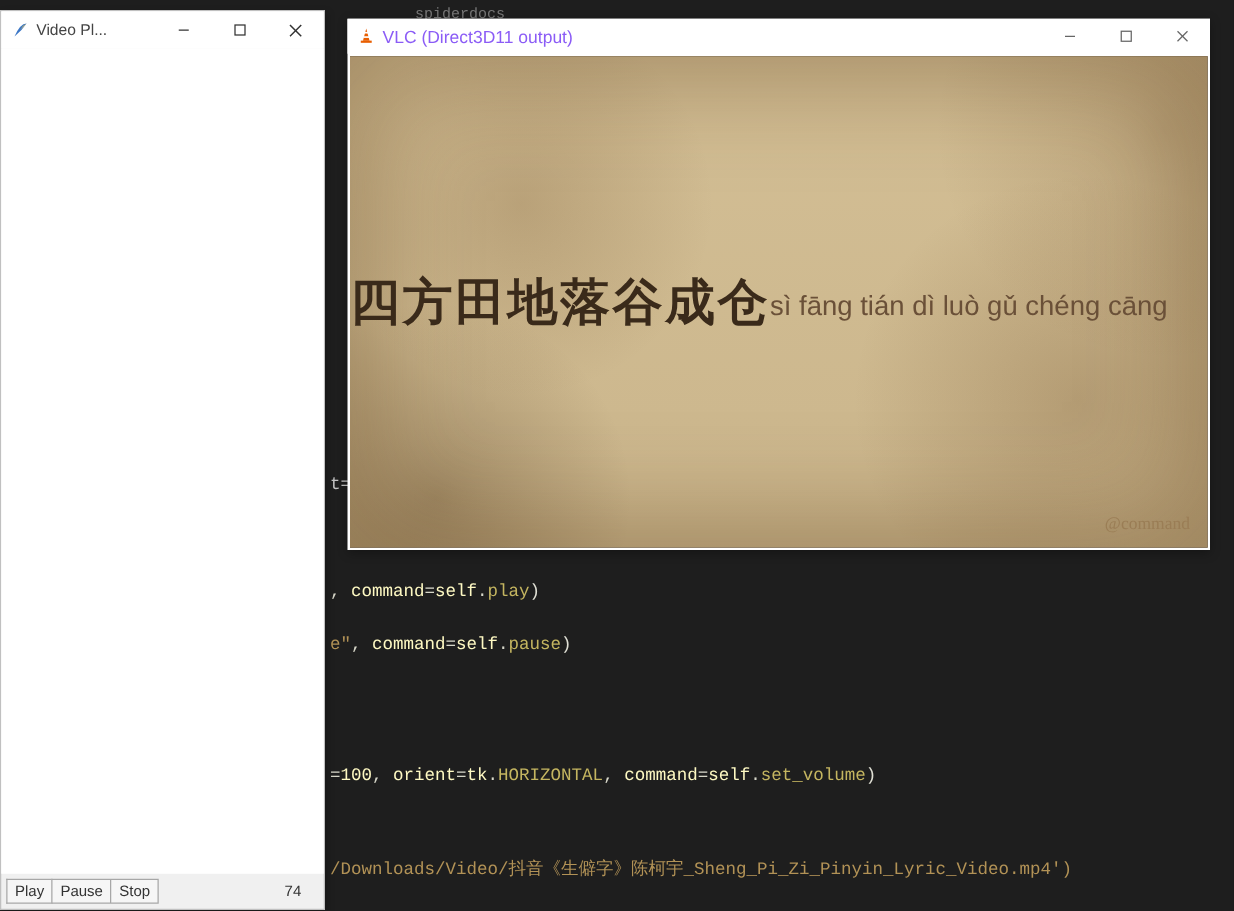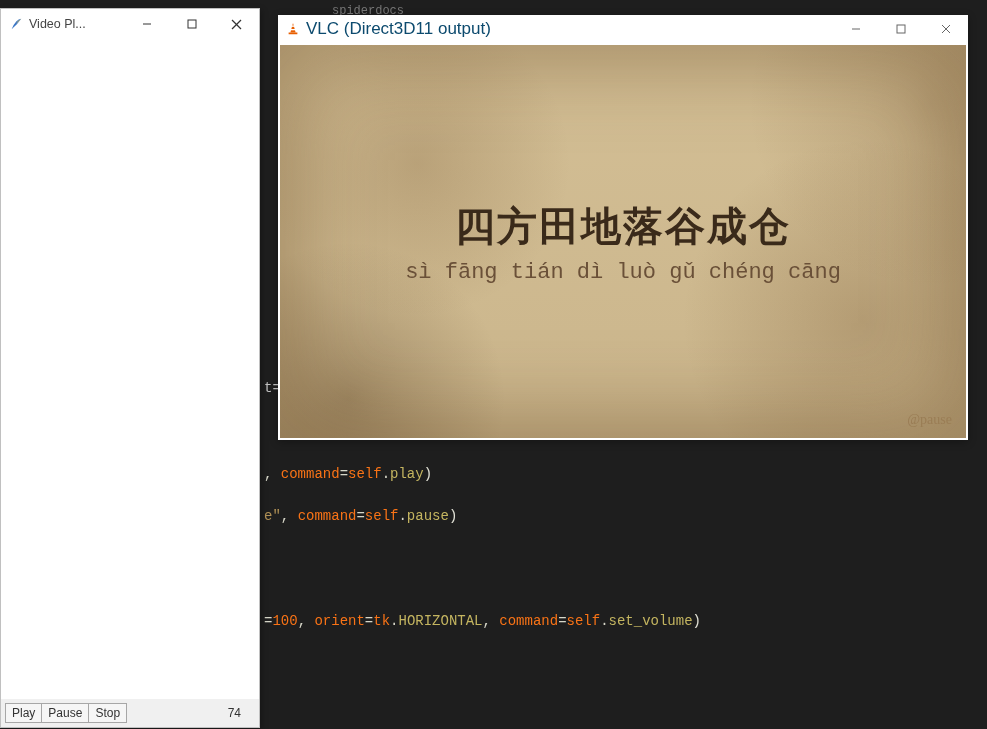--- a/index.html
+++ b/index.html
@@ -81,21 +81,21 @@
       left: 0; top: 0; right: 0; bottom: 0;
       background: #1e1e1e;
       font-family: "Consolas", "Courier New", monospace;
       font-size: 14px;
       color: #c2c2c2;
       padding-top: 30px;
       padding-left: 260px;
       line-height: 1.5;
     }
     .editor-line { white-space: pre; padding-left: 4px; height: 21px; }
-    .hl-blue   { color: #f97316; }
+    .hl-blue   { color: #fef9c3; }
     .hl-string { color: #b29256; }
     .hl-white  { color: #d7d7c9; }
     .hl-call   { color: #c4b560; }
     .hl-paren  { color:#e0e0d5; }
 
     
     .vlc-window {
       position: absolute;
       left: 278px;
       top: 15px;
@@ -103,22 +103,22 @@
       height: 425px;
       background: #ffffff;
       box-shadow: 0 2px 8px rgba(0,0,0,0.3);
     }
     .vlc-titlebar {
       height: 28px;
       background: #ffffff;
       display: flex;
       align-items: center;
       padding-left: 8px;
-      font-size: 17px;
-      color: #0c4a6e;
+      font-size: 14px;
+      color: #8b5cf6;
     }
     .vlc-cone {
       width: 14px;
       height: 14px;
       margin-right: 6px;
     }
     .vlc-title { flex: 1; }
     .vlc-winbtn {
       width: 45px;
       height: 28px;
@@ -137,33 +137,32 @@
       inset: 0;
       background:
         radial-gradient(circle at 20% 30%, rgba(90,55,20,0.20) 0, transparent 25%),
         radial-gradient(circle at 85% 70%, rgba(90,55,20,0.22) 0, transparent 28%),
         radial-gradient(circle at 10% 90%, rgba(60,35,10,0.28) 0, transparent 22%),
         radial-gradient(circle at 95% 15%, rgba(90,55,20,0.18) 0, transparent 25%),
         linear-gradient(0deg, rgba(100,70,30,0.12), rgba(100,70,30,0.05)),
         #d9c59b;
       box-shadow: inset 0 0 80px 20px rgba(80,50,15,0.35);
       display: flex;
-      flex-direction: column;
-      align-items: center;
-      justify-content: center;
+      flex-direction: row;
+      align-items: center;
     }
     .lyric-cn {
       font-family: "STKaiti", "楷体", "KaiTi", serif;
       font-size: 40px;
       color: #3a2a1a;
       font-weight: 600;
       letter-spacing: 2px;
     }
     .lyric-pinyin {
-      font-family: Liberation Mono, monospace;
+      font-family: Liberation Sans, sans-serif;
       font-size: 22px;
       color: #6a5038;
       margin-top: 6px;
     }
     .watermark {
       position: absolute;
       right: 14px;
       bottom: 10px;
       font-size: 14px;
       color: #9a7d55;
@@ -187,20 +186,21 @@
   <div style="height:348px"></div>
   <div class="editor-line">t=</div>
   <div style="height:65px"></div>
   <div class="editor-line"><span class="hl-white">, </span><span class="hl-blue">command</span><span class="hl-white">=</span><span class="hl-blue">self</span><span class="hl-white">.</span><span class="hl-call">play</span><span class="hl-paren">)</span></div>
   <div style="height:21px"></div>
   <div class="editor-line"><span class="hl-string">e"</span><span class="hl-white">, </span><span class="hl-blue">command</span><span class="hl-white">=</span><span class="hl-blue">self</span><span class="hl-white">.</span><span class="hl-call">pause</span><span class="hl-paren">)</span></div>
   <div style="height:21px"></div>
   <div style="height:63px"></div>
   <div class="editor-line"><span class="hl-white">=</span><span class="hl-blue">100</span><span class="hl-white">, </span><span class="hl-blue">orient</span><span class="hl-white">=</span><span class="hl-blue">tk</span><span class="hl-white">.</span><span class="hl-call">HORIZONTAL</span><span class="hl-white">, </span><span class="hl-blue">command</span><span class="hl-white">=</span><span class="hl-blue">self</span><span class="hl-white">.</span><span class="hl-call">set_volume</span><span class="hl-paren">)</span></div>
   <div style="height:54px"></div>
+  <div class="editor-line" style="color:#b29256;">/Downloads/Video<span style="color:#b29256">/</span><span>抖音《生僻字》陈柯宇_Sheng_Pi_Zi_Pinyin_Lyric_Video.mp4')</span></div>
 </div>
 
 <div class="vlc-window">
   <div class="vlc-titlebar">
     <svg class="vlc-cone" viewBox="0 0 16 16">
         <path fill="#e85e00" d="M8 1 L11 12 L5 12 Z"></path>
         <rect x="3" y="12" width="10" height="2" fill="#e85e00"></rect>
         <rect x="6" y="4" width="4" height="1.5" fill="#fff"></rect>
         <rect x="5.5" y="8" width="5" height="1.5" fill="#fff"></rect>
       </svg>
@@ -219,21 +219,21 @@
         <svg width="10" height="10">
           <line x1="1" y1="1" x2="9" y2="9" stroke="#666" stroke-width="1"></line>
           <line x1="9" y1="1" x2="1" y2="9" stroke="#666" stroke-width="1"></line>
         </svg>
       </div>
   </div>
   <div class="vlc-video">
     <div class="parchment">
       <div class="lyric-cn">四方田地落谷成仓</div>
       <div class="lyric-pinyin">sì fāng tián dì luò gǔ chéng cāng</div>
-      <div class="watermark">@pause</div>
+      <div class="watermark">@command</div>
     </div>
   </div>
 </div>
 
 <div class="tk-window">
   <div class="tk-titlebar">
     <svg class="tk-feather" viewBox="0 0 16 16">
         <path fill="#3a76c6" d="M3 14 Q8 2 14 2 Q10 8 3 14 Z"></path>
         <path fill="#f2c94c" d="M14 2 Q11 5 8 8 Q10 4 14 2 Z"></path>
       </svg>

